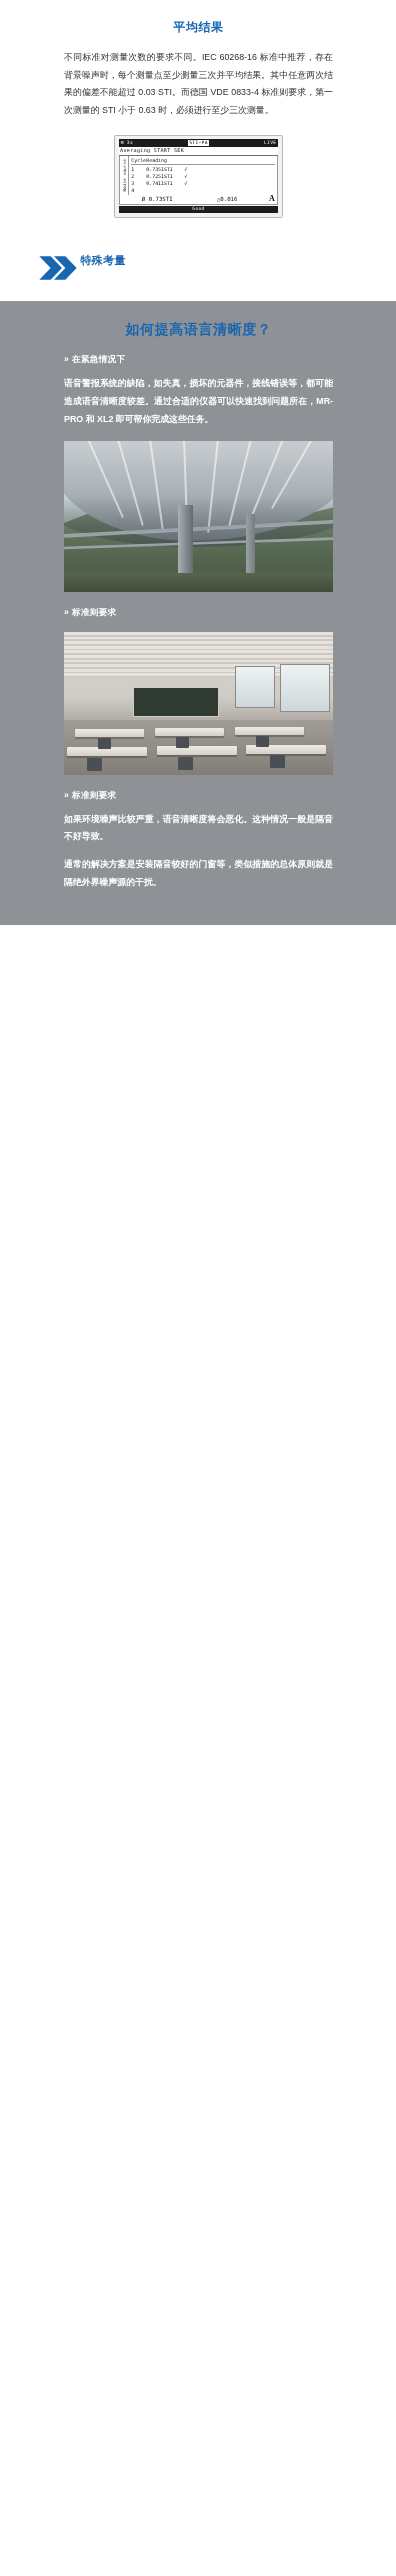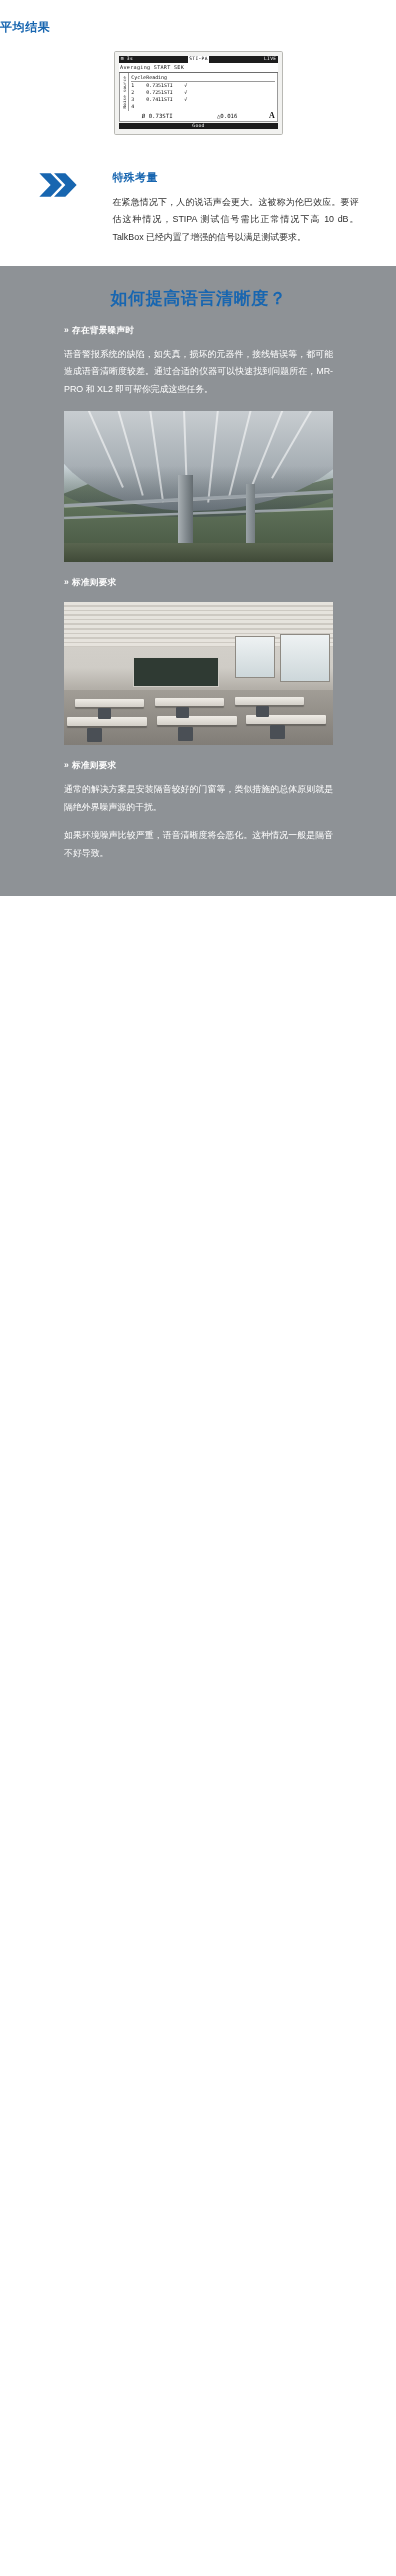--- a/index.html
+++ b/index.html
@@ -20,20 +20,21 @@
 
   
   .sec-white {
     background: #ffffff;
     padding: 19.4px 0 15px 0;
   }
   .h-blue {
     color: #1866b0;
     font-size: 12px;
     font-weight: bold;
+    text-align: center;
     letter-spacing: 0.6px;
     margin: 0 0 12.6px 0;
   }
   .body-col {
     width: 269px;
     margin: 0 auto;
   }
   p.body {
     font-size: 8.9px;
     line-height: 17.7px;
@@ -167,40 +168,40 @@
     margin: 0 auto;
     display: flex;
     align-items: flex-start;
   }
   .chev-icon {
     width: 42px;
     flex: 0 0 42px;
     padding-top: 2.3px;
   }
   .chev-icon svg { display: block; }
-  .chev-text { flex: 1; margin-left: 32px; }
+  .chev-text { flex: 1; }
   .chev-title {
     color: #1866b0;
     font-size: 11px;
     font-weight: bold;
     margin: 0 0 9.1px 0;
     letter-spacing: 0.3px;
   }
   .chev-text p.body {
     margin-bottom: 0;
   }
 
   
   .sec-grey {
     background: #8e9296;
     padding: 17px 0 23px 0;
   }
   .h-blue-grey {
     color: #1866b0;
-    font-size: 17px;
+    font-size: 14px;
     font-weight: bold;
     text-align: center;
     letter-spacing: 0.6px;
     margin: 3.4px 0 15px 0;
   }
   .sub-head {
     color: #ffffff;
     font-size: 8.6px;
     font-weight: bold;
     margin: 0 0 9.1px 0;
@@ -209,20 +210,21 @@
   .sub-head .chev {
     font-weight: bold;
     margin-right: 2.9px;
   }
   p.body-light {
     font-size: 8.9px;
     line-height: 17.7px;
     margin: 0 0 10.3px 0;
     text-align: justify;
     color: #ffffff;
+    font-weight: bold;
   }
 
   
   .photo {
     width: 269px;
     margin: 12.6px auto 15px auto;
     position: relative;
     overflow: hidden;
   }
   .photo-1 { height: 151px; }
@@ -311,20 +313,21 @@
   }
 </style>
 </head>
 <body>
 
 <div class="page">
 
   <section class="sec-white">
     <h2 class="h-blue">平均结果</h2>
     <div class="body-col">
+      <p class="body">不同标准对测量次数的要求不同。IEC 60268-16 标准中推荐，存在背景噪声时，每个测量点至少测量三次并平均结果。其中任意两次结果的偏差不能超过 0.03 STI。而德国 VDE 0833-4 标准则要求，第一次测量的 STI 小于 0.63 时，必须进行至少三次测量。</p>
     </div>
 
     <div class="device-wrap">
       <div class="device">
         <div class="dev-topbar">
           <span class="tb-left">⊞ 3s</span>
           <span class="tb-mid">STI-PA</span>
           <span class="tb-right">LIVE</span>
         </div>
         <div class="dev-title">Averaging  START  SEK</div>
@@ -373,31 +376,30 @@
   <section class="sec-chevron">
     <div class="chev-row">
       <div class="chev-icon">
         <svg width="38" height="26" viewBox="0 0 66 46" xmlns="http://www.w3.org/2000/svg">
           <polygon points="0,2 20,2 40,23 20,44 0,44 20,23" fill="#1866b0"></polygon>
           <polygon points="26,2 46,2 66,23 46,44 26,44 46,23" fill="#1866b0"></polygon>
         </svg>
       </div>
       <div class="chev-text">
         <h3 class="chev-title">特殊考量</h3>
-        <p class="body">在紧急情况下，人的说话声会更大。这被称为伦巴效应。要评估这种情况，STIPA 测试信号需比正常情况下高 10 dB。TalkBox 已经内置了增强的信号以满足测试要求。</p>
       </div>
     </div>
   </section>
 
   <section class="sec-grey">
     <h2 class="h-blue-grey">如何提高语言清晰度？</h2>
 
     <div class="body-col">
       <h4 class="sub-head">
-        <span class="chev">»</span><span>存在背景噪声时</span>
+        <span class="chev">»</span><span>在紧急情况下</span>
       </h4>
       <p class="body-light">语音警报系统的缺陷，如失真，损坏的元器件，接线错误等，都可能造成语音清晰度较差。通过合适的仪器可以快速找到问题所在，MR-PRO 和 XL2 即可帮你完成这些任务。</p>
     </div>
 
     <div class="photo photo-1">
       <div class="p1-sky"></div>
       <div class="p1-hills"></div>
       <div class="p1-roof"></div>
       <div class="p1-roof-shadow"></div>
       <div class="p1-rib" style="left:23px;  top:-2.3px;  width:1.7px; height:86px; transform:rotate(-24deg);"></div>
@@ -439,19 +441,19 @@
       <div class="p2-chair" style="left:192px; top:104px; width:12.6px; height:11.4px;"></div>
       <div class="p2-chair" style="left:23px;  top:126px; width:15px; height:13.7px;"></div>
       <div class="p2-chair" style="left:114px; top:125px; width:15px; height:13.7px;"></div>
       <div class="p2-chair" style="left:206px; top:123px; width:15px; height:13.7px;"></div>
     </div>
 
     <div class="body-col">
       <h4 class="sub-head">
         <span class="chev">»</span><span>标准则要求</span>
       </h4>
+      <p class="body-light">如果环境噪声比较严重，语音清晰度将会恶化。这种情况一般是隔音不好导致。</p>
       <p class="body-light">通常的解决方案是安装隔音较好的门窗等，类似措施的总体原则就是隔绝外界噪声源的干扰。</p>
-      <p class="body-light">如果环境噪声比较严重，语音清晰度将会恶化。这种情况一般是隔音不好导致。</p>
     </div>
   </section>
 
 </div>
 
 
 </body></html>

